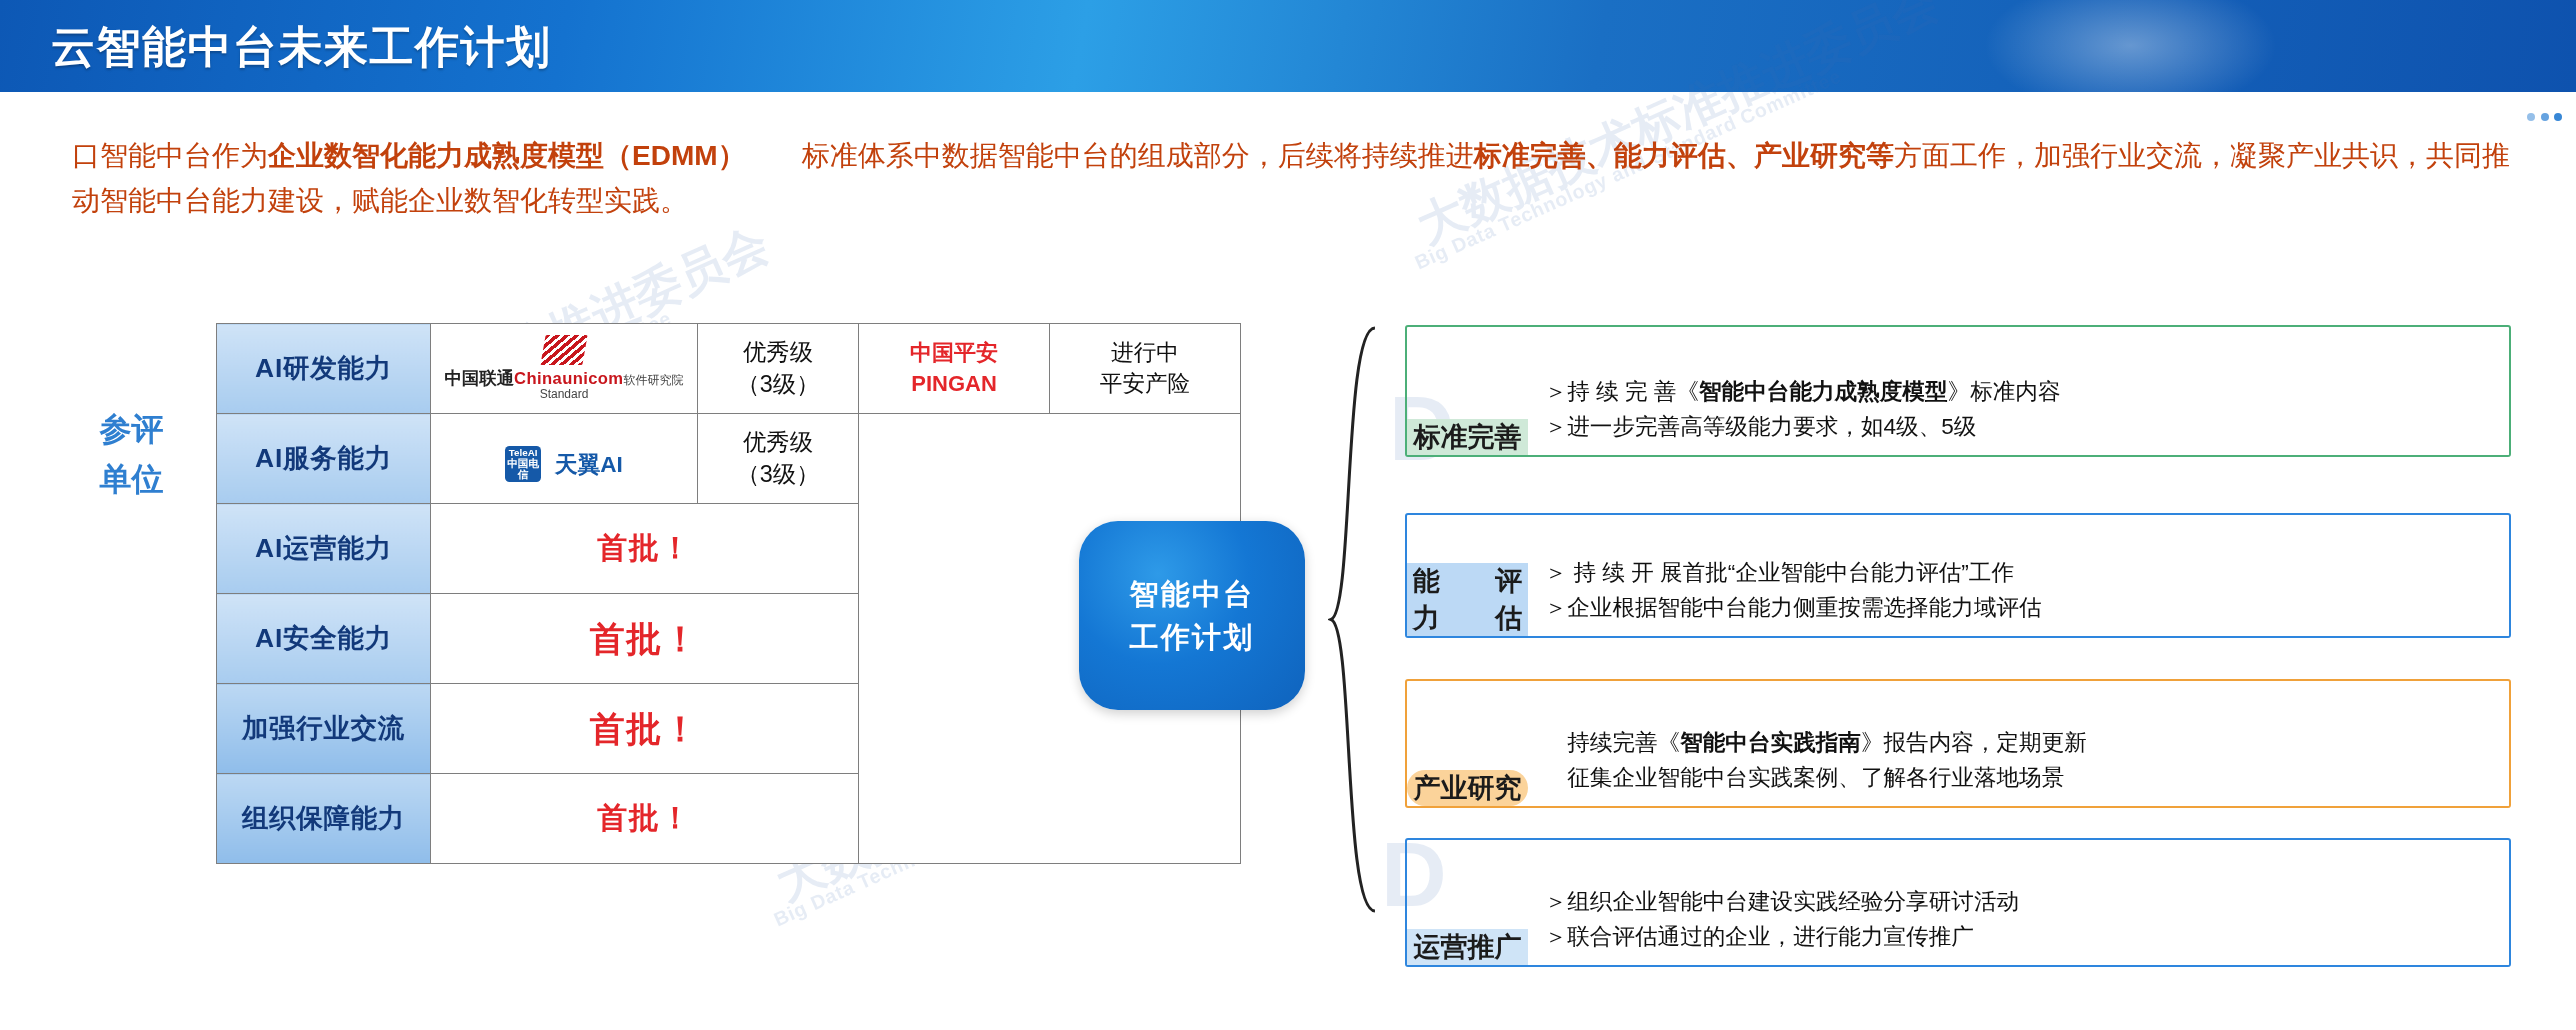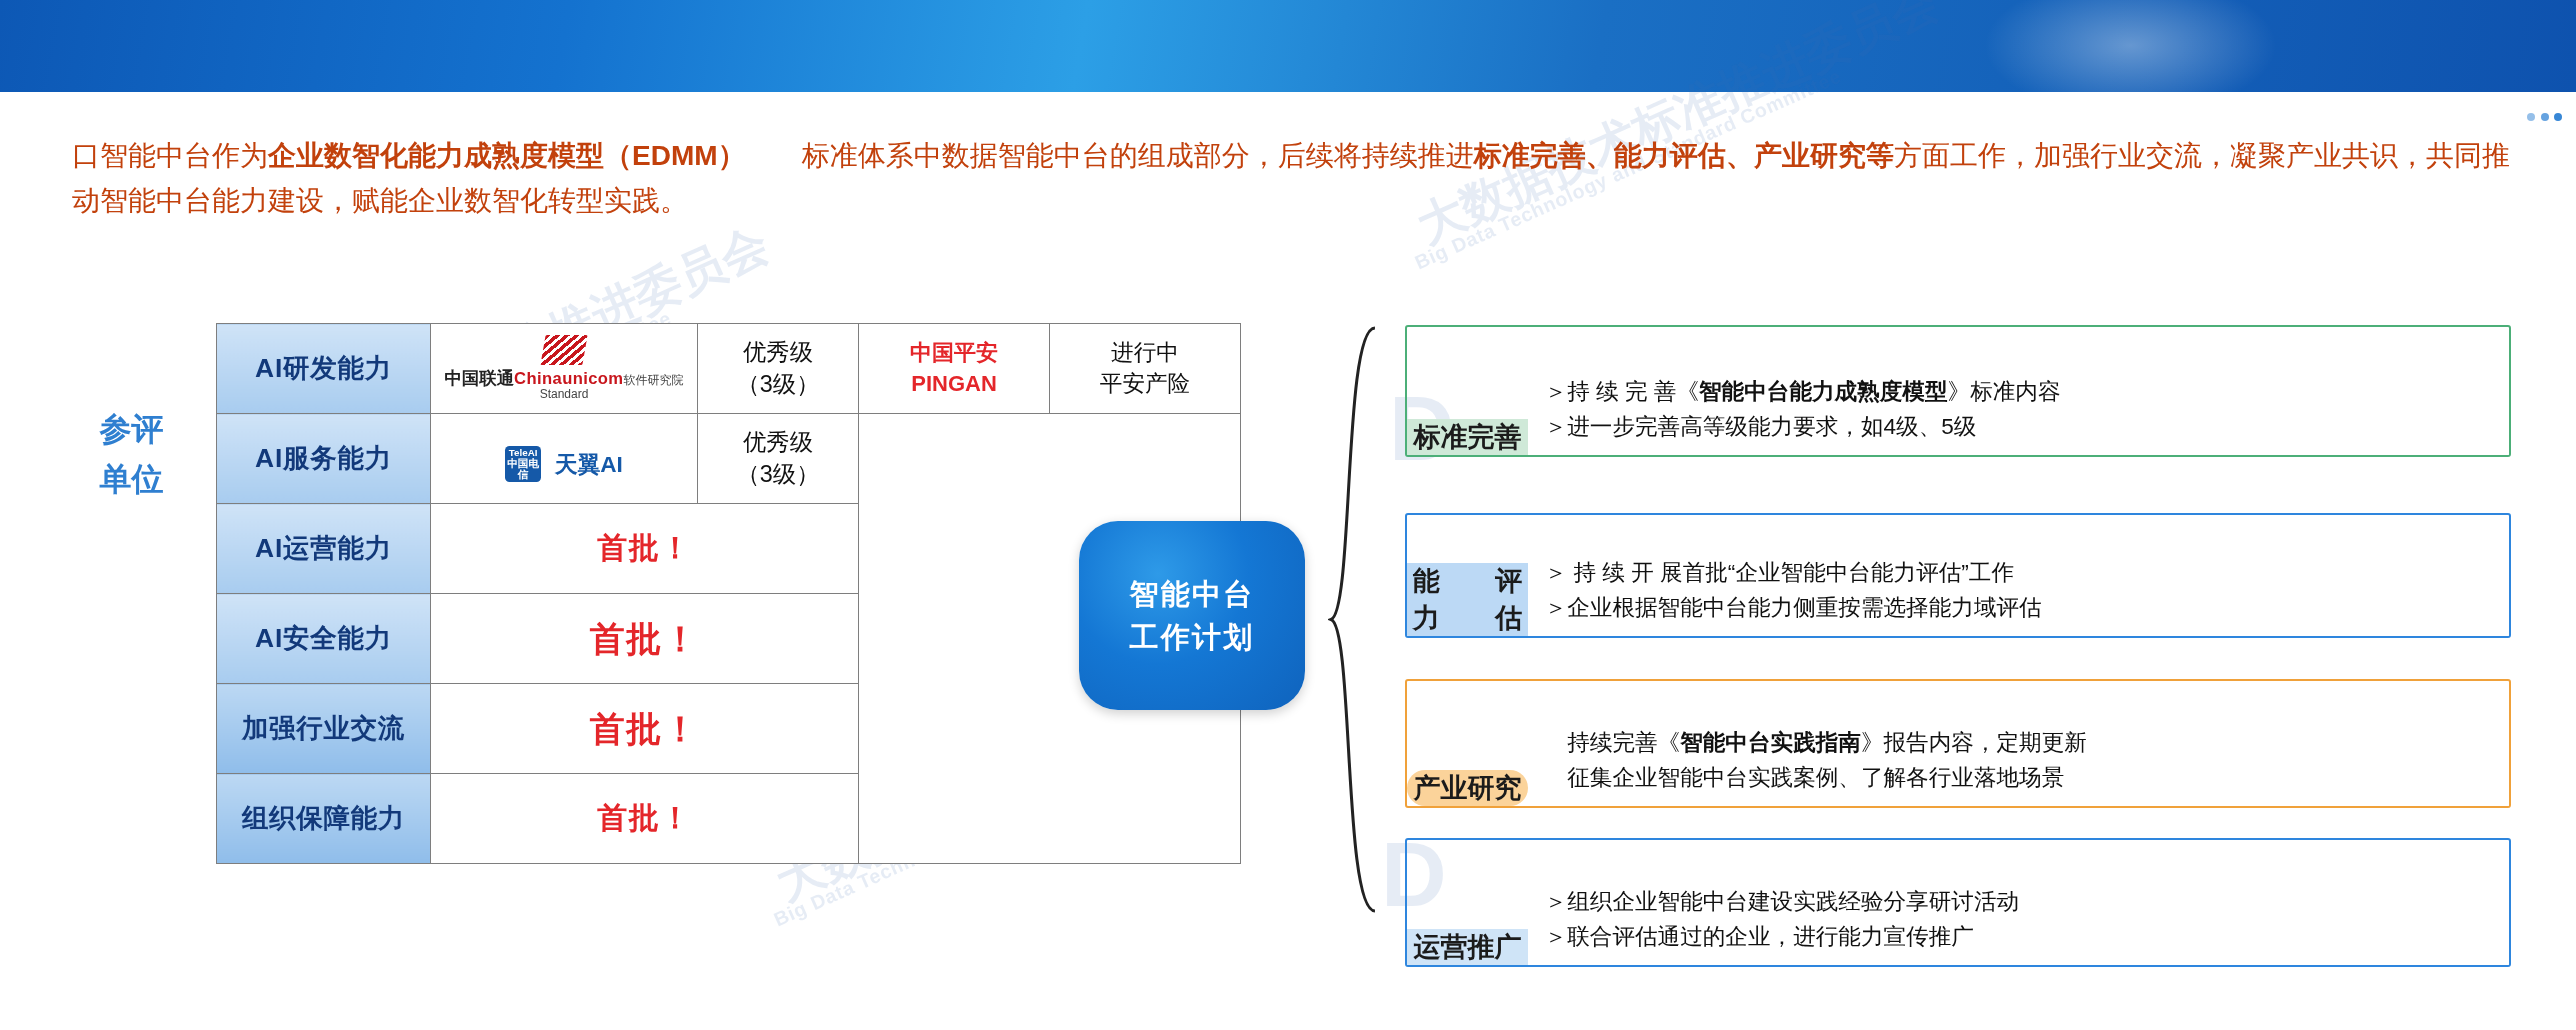--- a/index.html
+++ b/index.html
@@ -144,20 +144,21 @@
   .wm-logo{
     position:absolute;color:rgba(60,110,180,.13);font-size:91px;font-weight:bold;
     pointer-events:none;user-select:none;
   }
 </style>
 </head>
 <body>
 
 <div class="header">
   <div class="header-glow"></div>
+  <div class="header-title">云智能中台未来工作计划</div>
 </div>
 <div class="dots">
     <i></i>
     <i></i>
     <i></i>
   </div>
 
 <div class="wm big" style="left:226px;top:325px;">大数据技术标准推进委员会</div>
 <div class="wm small" style="left:226px;top:400px;">Big Data Technology and Standard Committee</div>
 <div class="wm big" style="left:1396px;top:83px;">大数据技术标准推进委员会</div>

